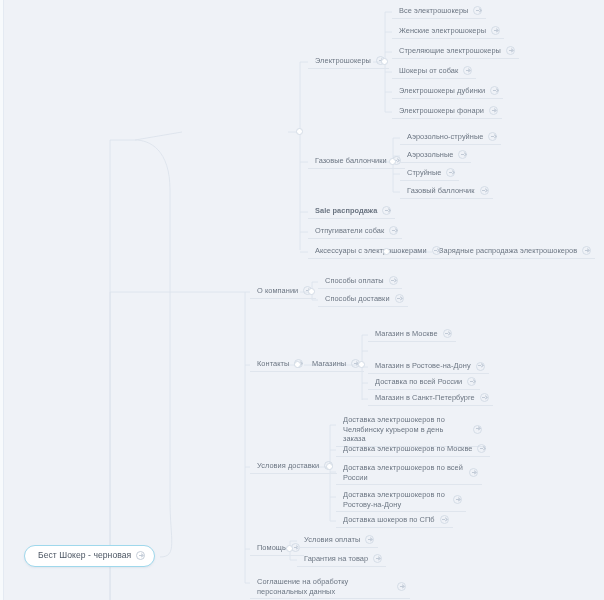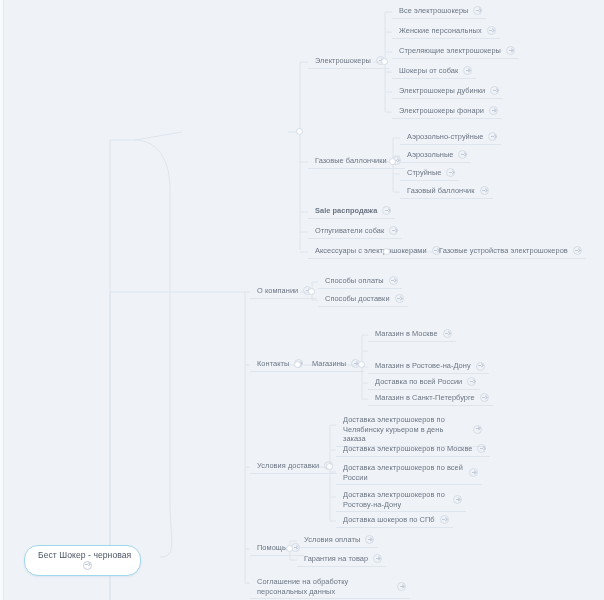--- a/index.html
+++ b/index.html
@@ -82,21 +82,20 @@
   }
   
   .node.root {
     border: 1px solid #9fd8ec;
     border-radius: 14px;
     background: #ffffff;
     color: #4c5663;
     font-size: 8.6px;
     padding: 5px 9px 5px 13px;
     box-shadow: 0 1px 2px rgba(120,150,180,.13);
-    flex-direction: column;
   }
   .node.root .exp {
     border-color: #b9c4d1;
   }
   
   .node.branch {
     border: none;
     border-radius: 13px;
     background: #ffffff;
     color: #596270;
@@ -209,21 +208,21 @@
     <span class="lbl">Электрошокеры</span>
     <span class="exp"></span>
   </div>
   <div class="collapse-dot" style="left:381px; top:58px;"></div>
 
   <div class="node" style="left:392px; top:4px;">
     <span class="lbl">Все электрошокеры</span>
     <span class="exp"></span>
   </div>
   <div class="node" style="left:392px; top:24px;">
-    <span class="lbl">Женские персональных</span>
+    <span class="lbl">Женские электрошокеры</span>
     <span class="exp"></span>
   </div>
   <div class="node" style="left:392px; top:44px;">
     <span class="lbl">Стреляющие электрошокеры</span>
     <span class="exp"></span>
   </div>
   <div class="node" style="left:392px; top:64px;">
     <span class="lbl">Шокеры от собак</span>
     <span class="exp"></span>
   </div>
@@ -267,21 +266,21 @@
     <span class="lbl">Отпугиватели собак</span>
     <span class="exp"></span>
   </div>
   <div class="node" style="left:308px; top:244px;">
     <span class="lbl">Аксессуары с электрошокерами</span>
     <span class="exp"></span>
   </div>
   <div class="collapse-dot" style="left:383px; top:248px;"></div>
 
   <div class="node" style="left:432px; top:244px;">
-    <span class="lbl">Газовые устройства электрошокеров</span>
+    <span class="lbl">Зарядные распродажа электрошокеров</span>
     <span class="exp"></span>
   </div>
 
   <div class="node" style="left:250px; top:284px;">
     <span class="lbl">О компании</span>
     <span class="exp"></span>
   </div>
   <div class="collapse-dot" style="left:308px; top:288px;"></div>
 
   <div class="node" style="left:318px; top:274px;">

